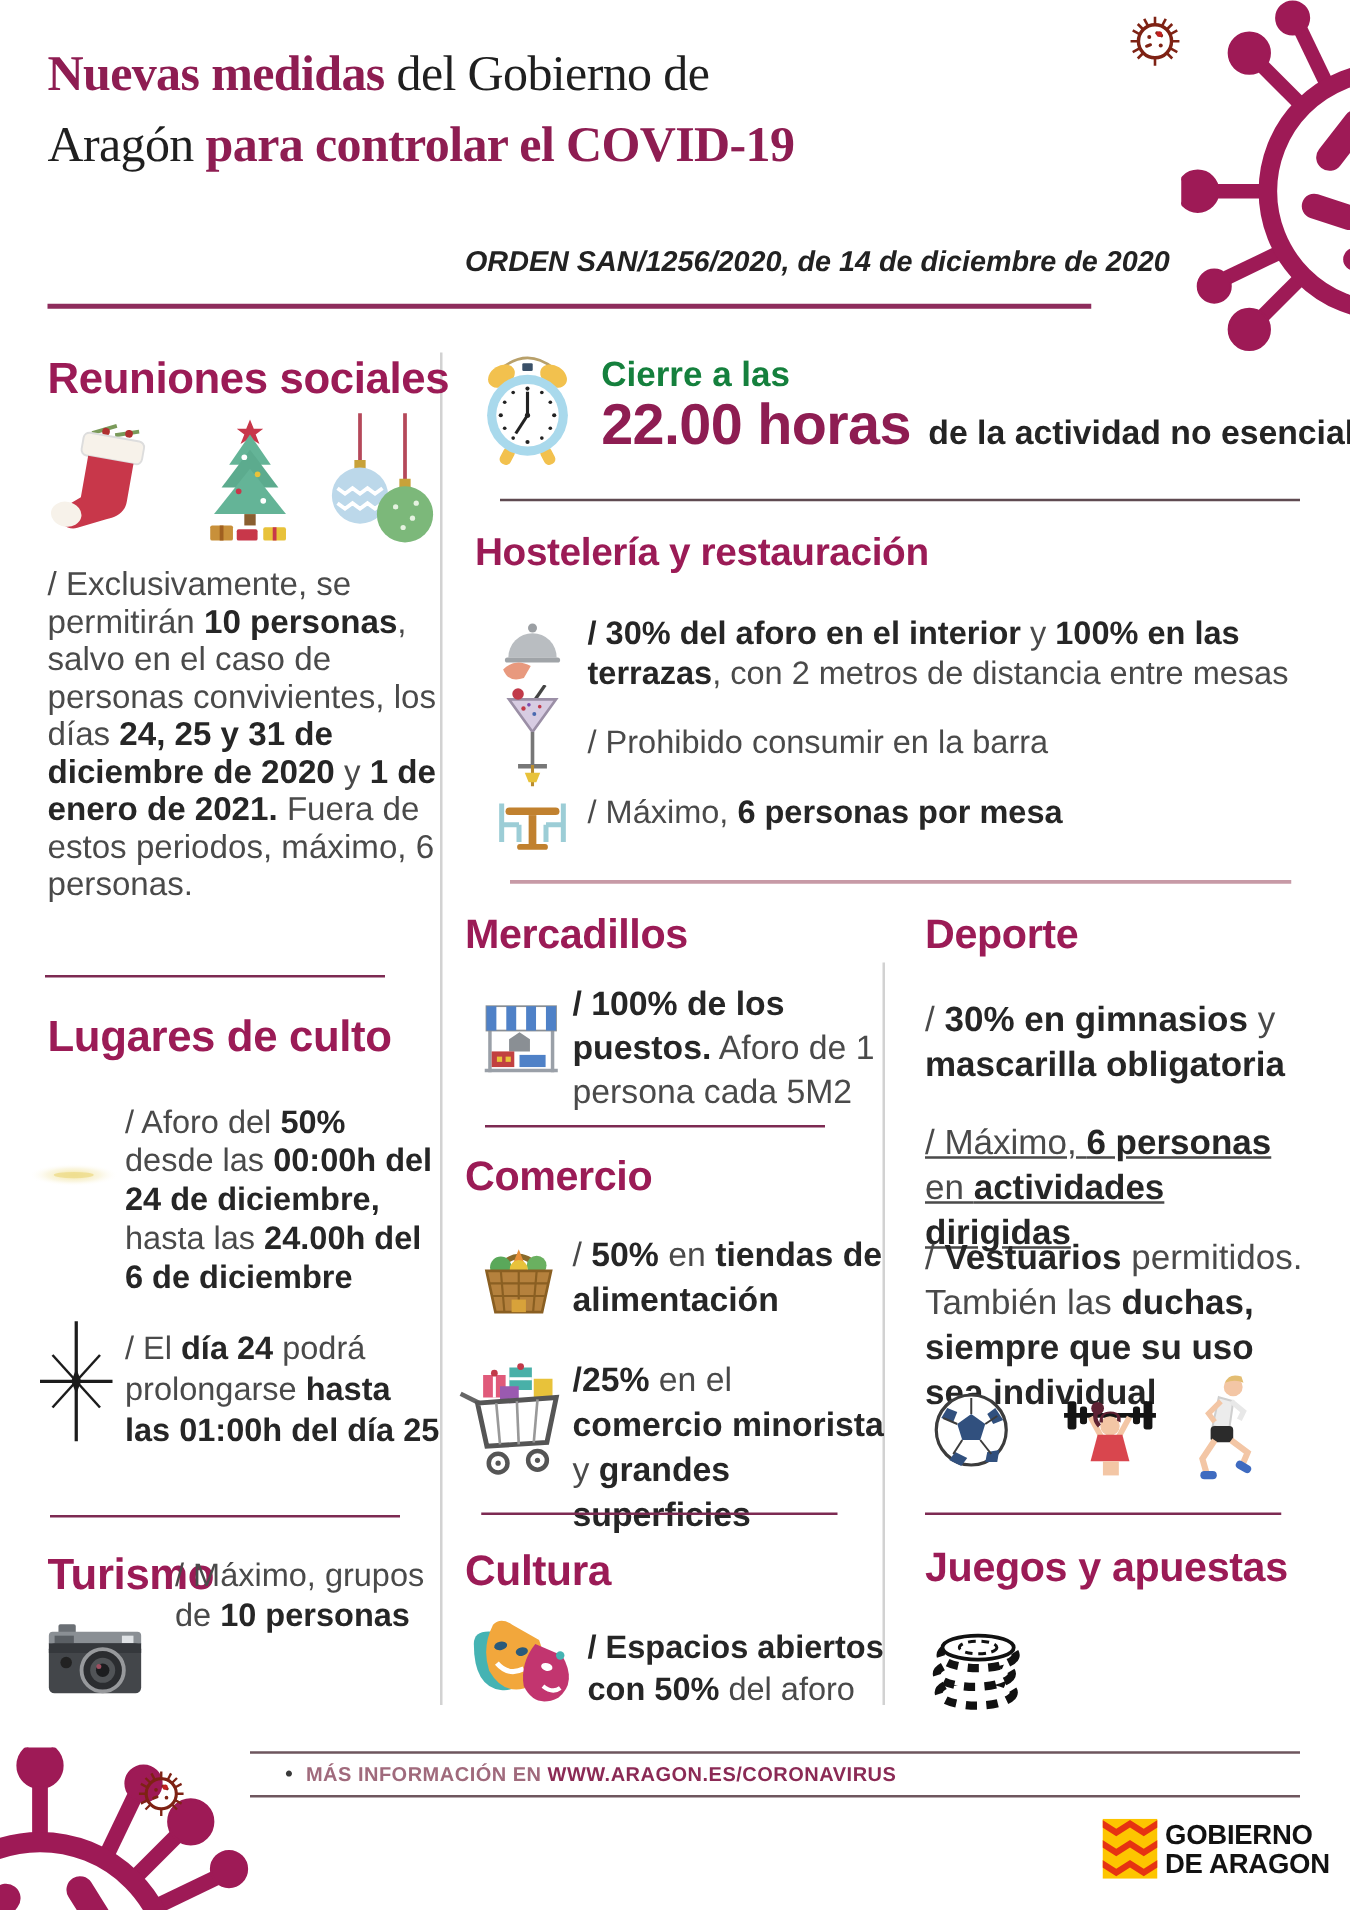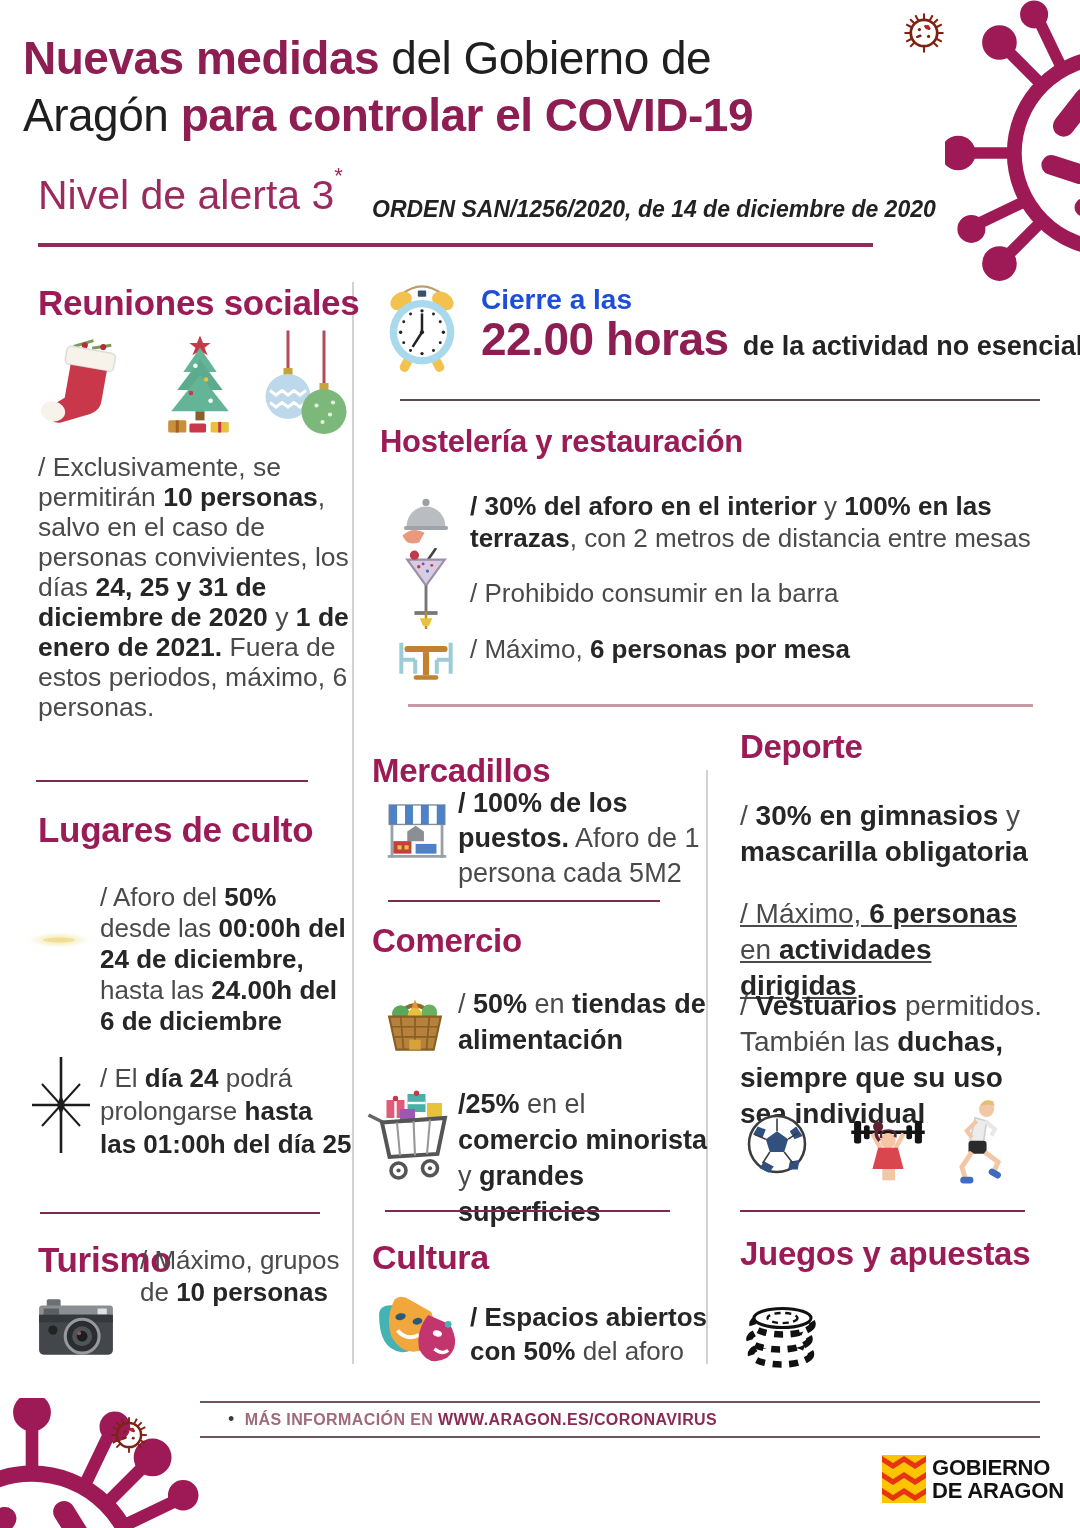--- a/index.html
+++ b/index.html
@@ -7,30 +7,30 @@
         font-family:"Liberation Sans", sans-serif;color:#4a4a4a;}
   .abs{position:absolute;}
   
   .h{position:absolute;font-weight:700;color:#9b1b56;letter-spacing:-0.3px;}
   .h1{font-size:35px;}
   .h2{font-size:31px;}
   
   .txt{position:absolute;font-size:26px;line-height:31px;color:#4a4a4a;}
   .txt b{font-weight:700;color:#262626;}
   
-  .title{position:absolute;left:23px;top:30px;font-size:46px;line-height:57px;color:#1f1f1f;letter-spacing:-0.5px;}
+  .title{position:absolute;left:38px;top:30px;font-size:40px;line-height:57px;color:#1f1f1f;letter-spacing:-0.5px;font-family:Liberation Serif, serif;}
   .title b{color:#8e1d52;font-weight:700;}
   .nivel{position:absolute;left:38px;top:163px;font-size:41px;color:#9b2a5e;font-weight:400;}
   .nivel sup{font-size:22px;vertical-align:26px;}
   .orden{position:absolute;left:372px;top:196px;font-size:23px;font-style:italic;font-weight:600;color:#222;}
   
   .rule{position:absolute;height:2px;background:#7d2a52;}
   .vline{position:absolute;width:2px;background:#d2d2d2;}
   
-  .cierre-lead{position:absolute;left:481px;top:284px;font-size:28px;font-weight:700;color:#1d4ed8;}
+  .cierre-lead{position:absolute;left:481px;top:284px;font-size:28px;font-weight:700;color:#15803d;}
   .cierre-row{position:absolute;left:481px;top:312px;display:flex;align-items:baseline;gap:14px;white-space:nowrap;}
   .cierre-time{font-size:46px;font-weight:700;color:#8e1d52;letter-spacing:-0.5px;text-align:right;}
   .cierre-tail{font-size:27px;font-weight:700;color:#242424;}
   
   .finfo{position:absolute;left:228px;top:1409px;font-size:16px;letter-spacing:0.4px;white-space:nowrap;text-align:right;}
   .finfo .bullet{color:#3a3a3a;font-size:18px;margin-right:10px;}
   .finfo .pre{color:#a06a7c;font-weight:600;}
   .finfo .url{color:#8b2a55;font-weight:700;}
   .gov{position:absolute;left:932px;top:1456px;font-size:22px;line-height:23px;font-weight:700;color:#121212;letter-spacing:-0.2px;}
   svg{display:block;}
@@ -129,21 +129,20 @@
       <use href="#bigvirus"></use>
     </svg>
   <svg class="abs" style="left:108px;top:1414px;" width="42" height="42" viewBox="0 0 40 40">
       <use href="#smallvirus"></use>
     </svg>
 
   <div class="title">
     <div><b>Nuevas medidas </b><span>del Gobierno de</span></div>
     <div><span>Aragón </span><b>para controlar el COVID-19</b></div>
   </div>
-  <div class="nivel"><span>Nivel de alerta 3</span><sup>*</sup></div>
   <div class="orden">ORDEN SAN/1256/2020, de 14 de diciembre de 2020</div>
   <div class="rule" style="left:38px;top:243px;width:835px;height:4px;background:#8e2c5c;"></div>
 
   <div class="vline" style="left:352px;top:282px;height:1082px;"></div>
   <div class="vline" style="left:706px;top:770px;height:594px;"></div>
 
   <div class="h h1" style="left:38px;top:283px;">Reuniones sociales</div>
 
   <svg class="abs" style="left:40px;top:336px;" width="92" height="100" viewBox="0 0 60 64">
     <g transform="rotate(10 30 30)">
@@ -301,21 +300,21 @@
     <g fill="#c1812f">
       <rect x="8" y="22" width="28" height="4" rx="2"></rect>
       <rect x="20" y="26" width="4" height="15"></rect>
       <rect x="14" y="41" width="16" height="3" rx="1.5"></rect>
     </g>
   </svg>
   <div class="txt" style="left:470px;top:634px;width:560px;"><span>/  Máximo, </span><b>6 personas por mesa</b></div>
 
   <div class="rule" style="left:408px;top:704px;width:625px;height:3px;background:#c79aa6;"></div>
 
-  <div class="h h1" style="left:372px;top:728px;font-size:33px;margin-top:24px;">Mercadillos</div>
+  <div class="h h1" style="left:372px;top:728px;font-size:33px;">Mercadillos</div>
   <svg class="abs" style="left:385px;top:798px;" width="64" height="64" viewBox="0 0 46 46">
     <line x1="5" y1="8" x2="5" y2="43" stroke="#9aa0a8" stroke-width="2"></line>
     <line x1="41" y1="8" x2="41" y2="43" stroke="#9aa0a8" stroke-width="2"></line>
     <g>
       <rect x="3" y="5" width="40" height="14" fill="#ffffff" stroke="#8a8f94"></rect>
       <rect x="3" y="5" width="5.7" height="14" fill="#4f81c7"></rect>
       <rect x="14.4" y="5" width="5.7" height="14" fill="#4f81c7"></rect>
       <rect x="25.8" y="5" width="5.7" height="14" fill="#4f81c7"></rect>
       <rect x="37.2" y="5" width="5.8" height="14" fill="#4f81c7"></rect>
     </g>

